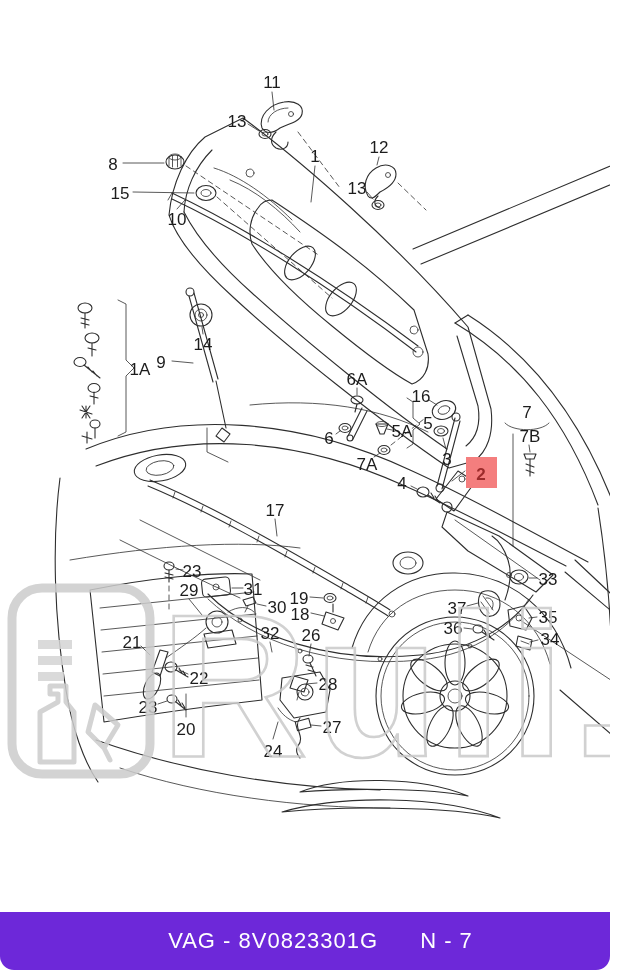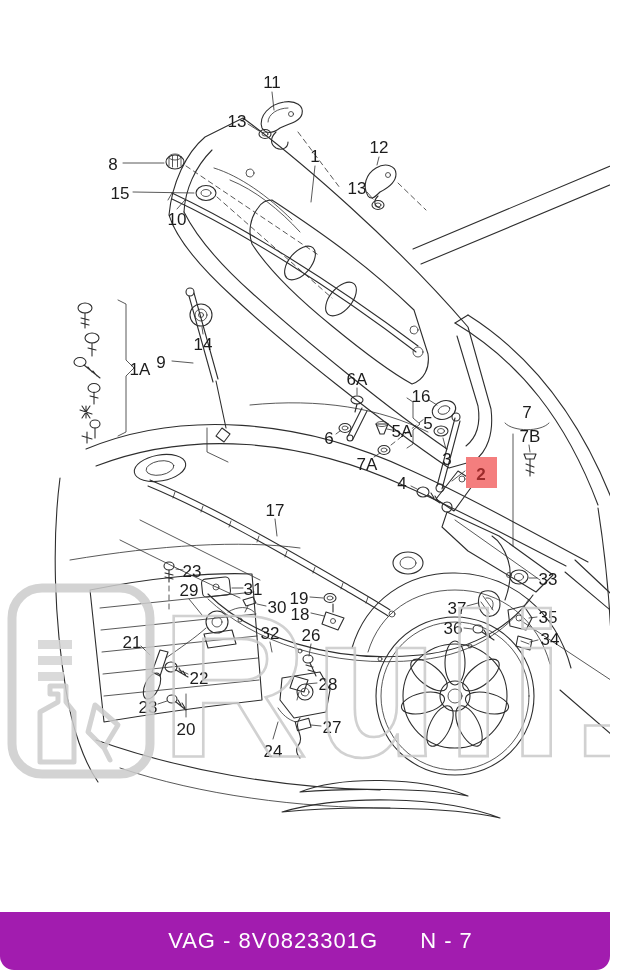--- a/index.html
+++ b/index.html
@@ -6,21 +6,21 @@
   .stage{position:relative;width:610px;height:970px;background:#ffffff;overflow:hidden;
          font-family:"Liberation Sans", sans-serif;border-radius:14px;}
   svg text.callout{font-family:"Liberation Sans",sans-serif;font-size:17px;fill:#1c1c1c;cursor:pointer;}
   svg text.callout.sel{fill:#9c2b2b;font-weight:bold;}
   .ln{fill:none;stroke:#2e2e2e;stroke-width:1.1;stroke-linecap:round;stroke-linejoin:round;}
   .lnt{fill:none;stroke:#2e2e2e;stroke-width:0.8;stroke-linecap:round;stroke-linejoin:round;}
   .dash{stroke-dasharray:5 4;}
   .wm{fill:none;stroke:#cccccc;stroke-linecap:round;stroke-linejoin:round;}
   .wmtext{font-family:"Liberation Sans",sans-serif;font-weight:bold;font-size:205px;
           fill:none;stroke:#c9c9c9;stroke-width:2.6;letter-spacing:6px;}
-  .footer{position:absolute;left:0;bottom:0;width:641px;height:58px;background:#a21caf;
+  .footer{position:absolute;left:0;bottom:0;width:641px;height:58px;background:#6d28d9;
           display:flex;align-items:center;justify-content:center;gap:42px;
           color:#ffffff;font-size:22px;letter-spacing:1px;}
   .hl{fill:#f47e7e;}
 </style>
 </head>
 <body>
 
 <div class="stage">
 
 <svg width="641" height="912" viewBox="0 0 641 912">

